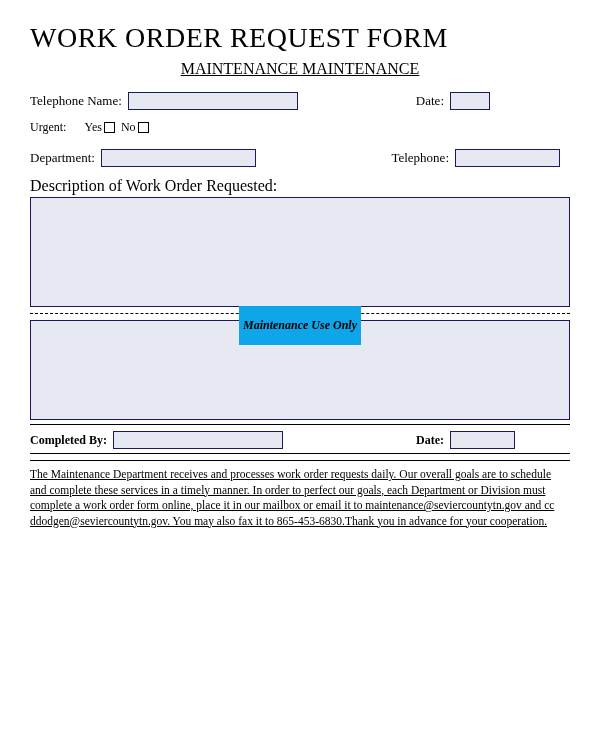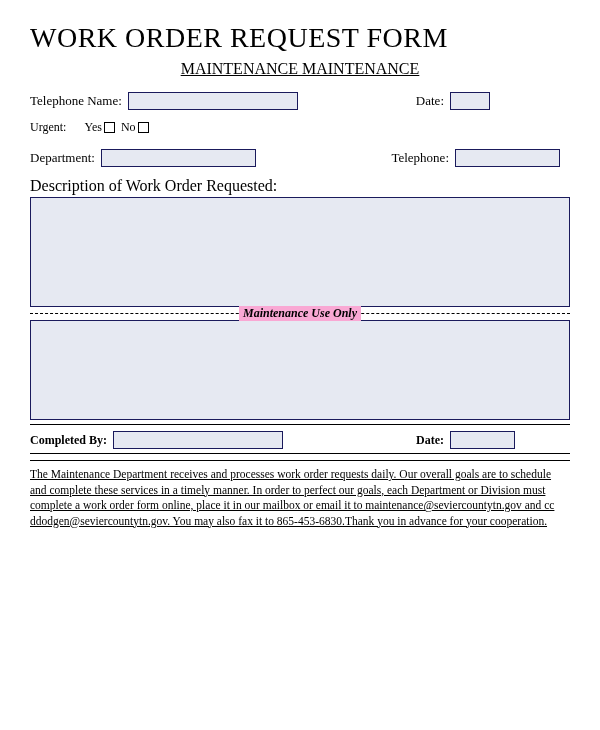--- a/index.html
+++ b/index.html
@@ -74,22 +74,22 @@
   .dash-line {
     border: none;
     border-top: 1.5px dashed #000;
     margin: 0;
   }
   .divider-text {
     position: absolute;
     top: -7px;
     left: 50%;
     transform: translateX(-50%);
-    background: #f9a8d4;
-    padding: 0 4px;
+    background: #0ea5e9;
+    padding: 12px 4px;
   }
   .thin-rule {
     border: none;
     border-top: 1px solid #000;
     margin: 4px 0 6px 0;
   }
   .bold { font-weight: bold; text-align: right; }
   .footer {
     font-size: 11.5px;
     line-height: 1.35;

